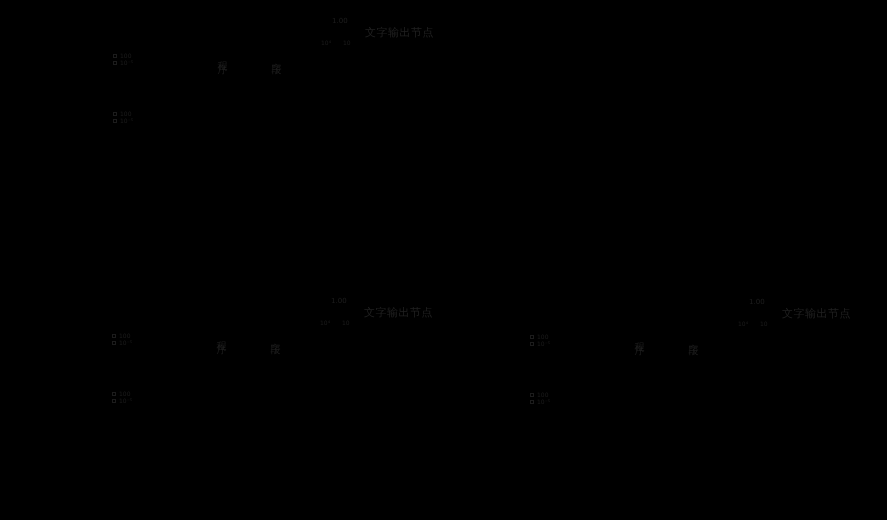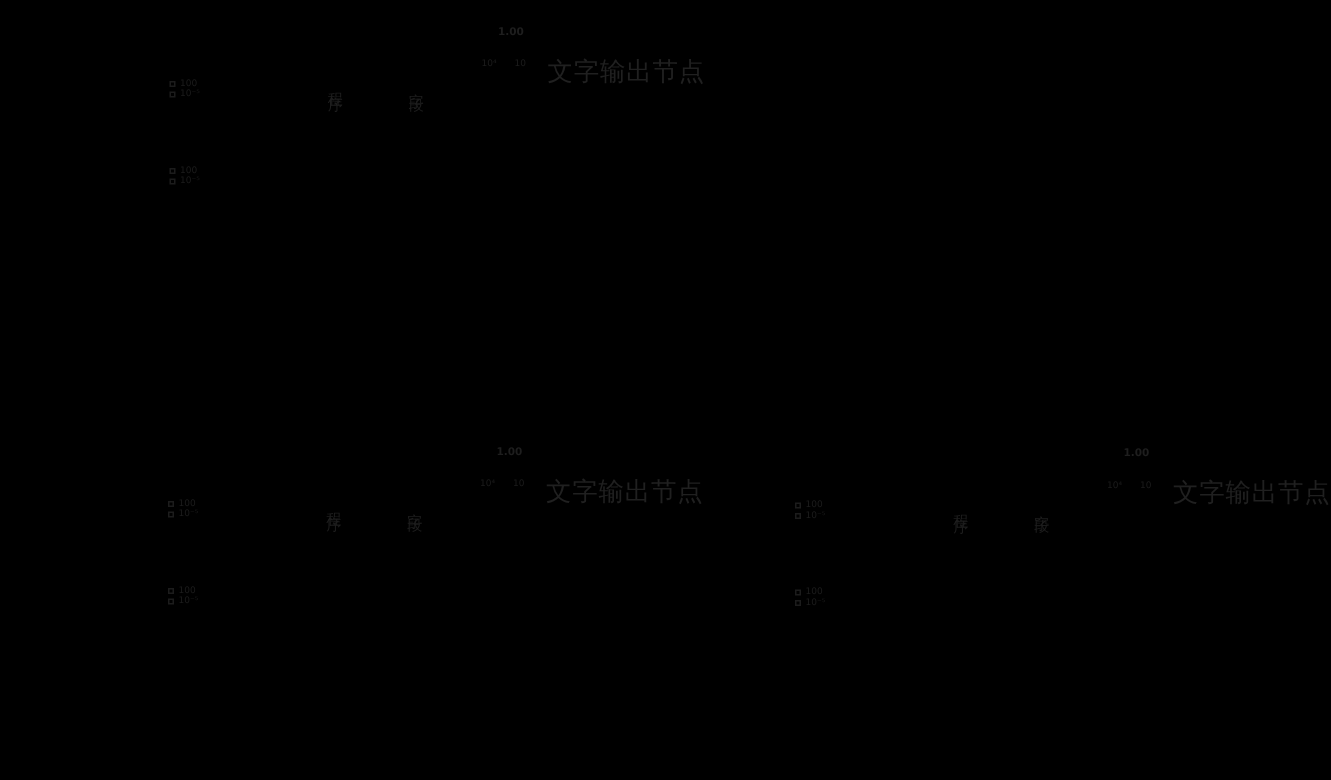--- a/index.html
+++ b/index.html
@@ -24,27 +24,26 @@
     color: #1c1c1c;
   }
   .node-value {
     position: absolute;
     left: 219px;
     top: 0px;
     font-size: 7px;
     line-height: 8px;
     color: #1e1e1e;
     white-space: nowrap;
-    font-weight: bold;
   }
   .node-title {
     position: absolute;
     left: 252px;
-    top: 25px;
-    font-size: 17px;
+    top: 10px;
+    font-size: 11px;
     line-height: 12px;
     color: #202020;
     white-space: nowrap;
     letter-spacing: 0.5px;
   }
   .node-ticks {
     position: absolute;
     left: 208px;
     top: 22px;
     display: flex;

